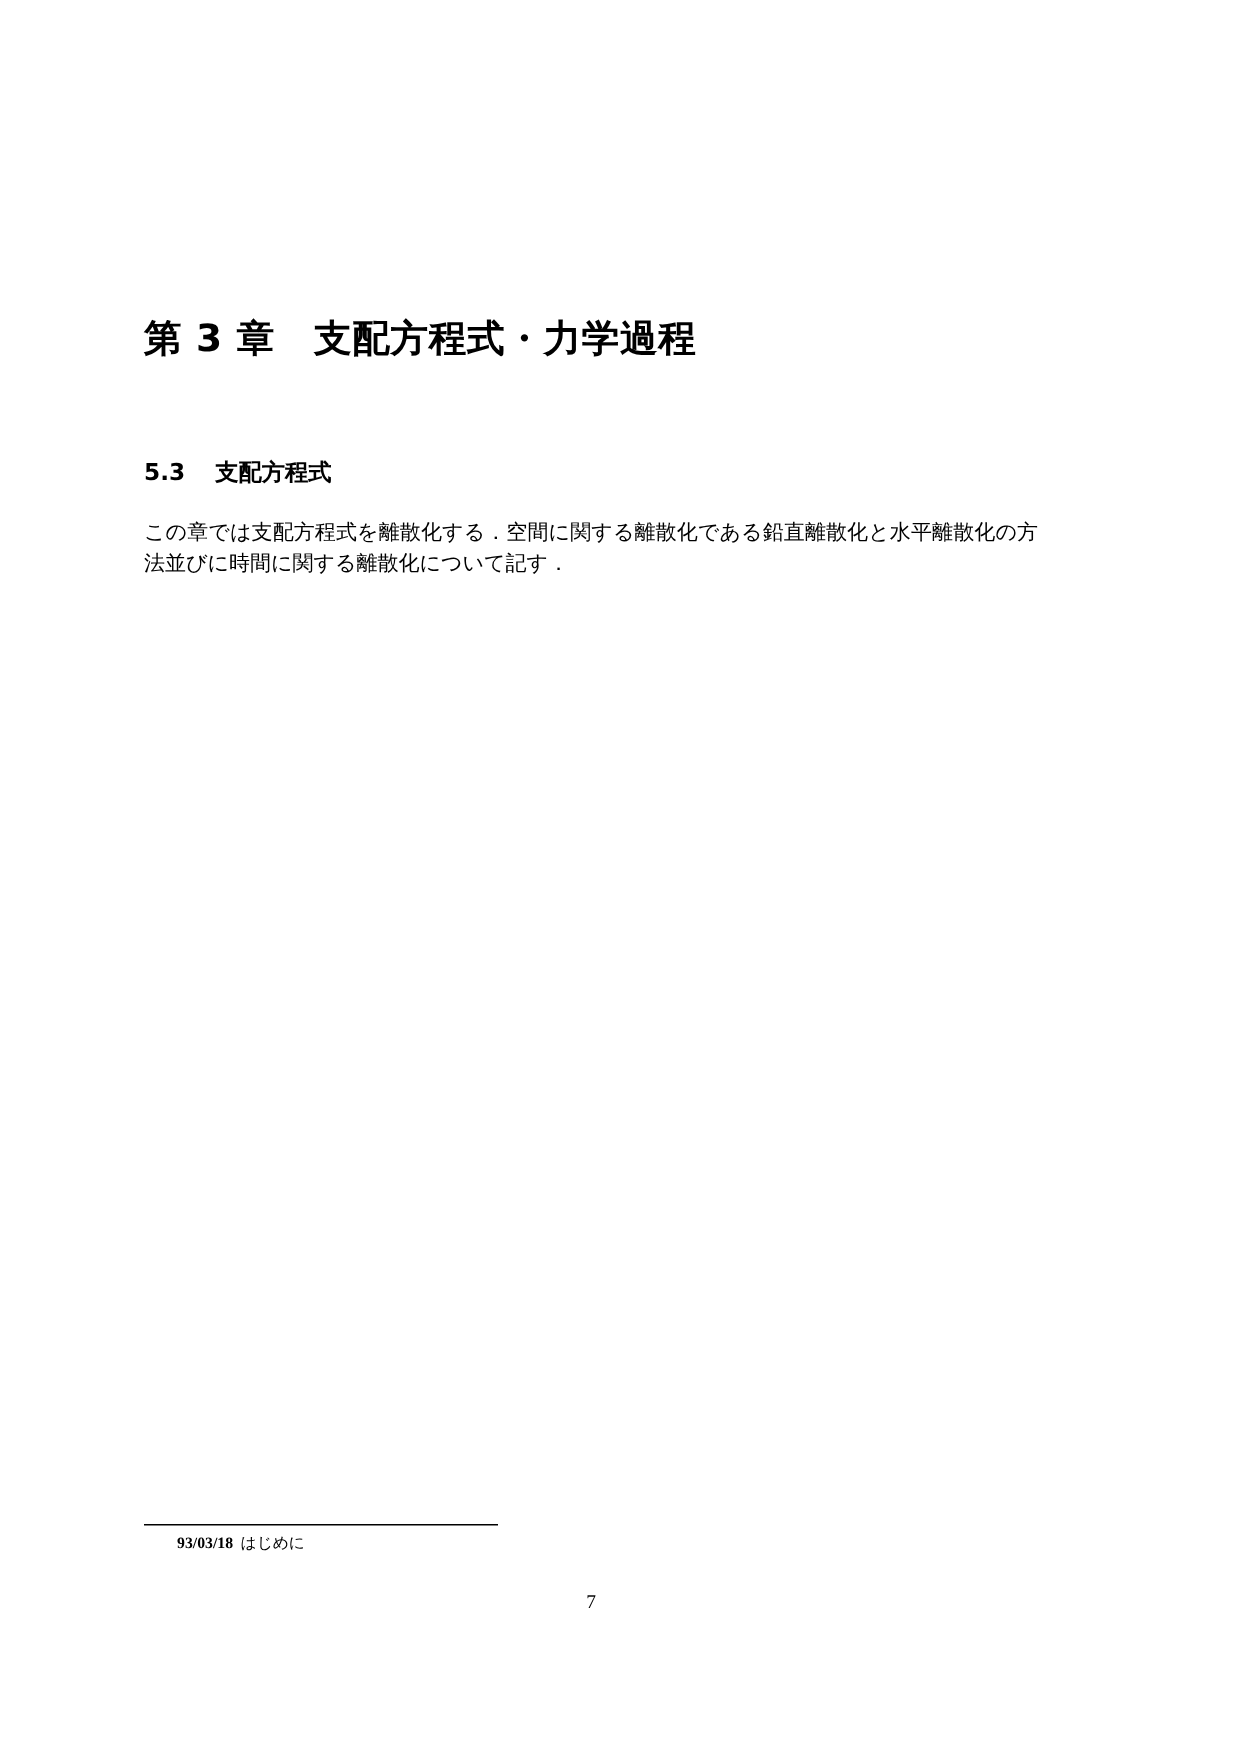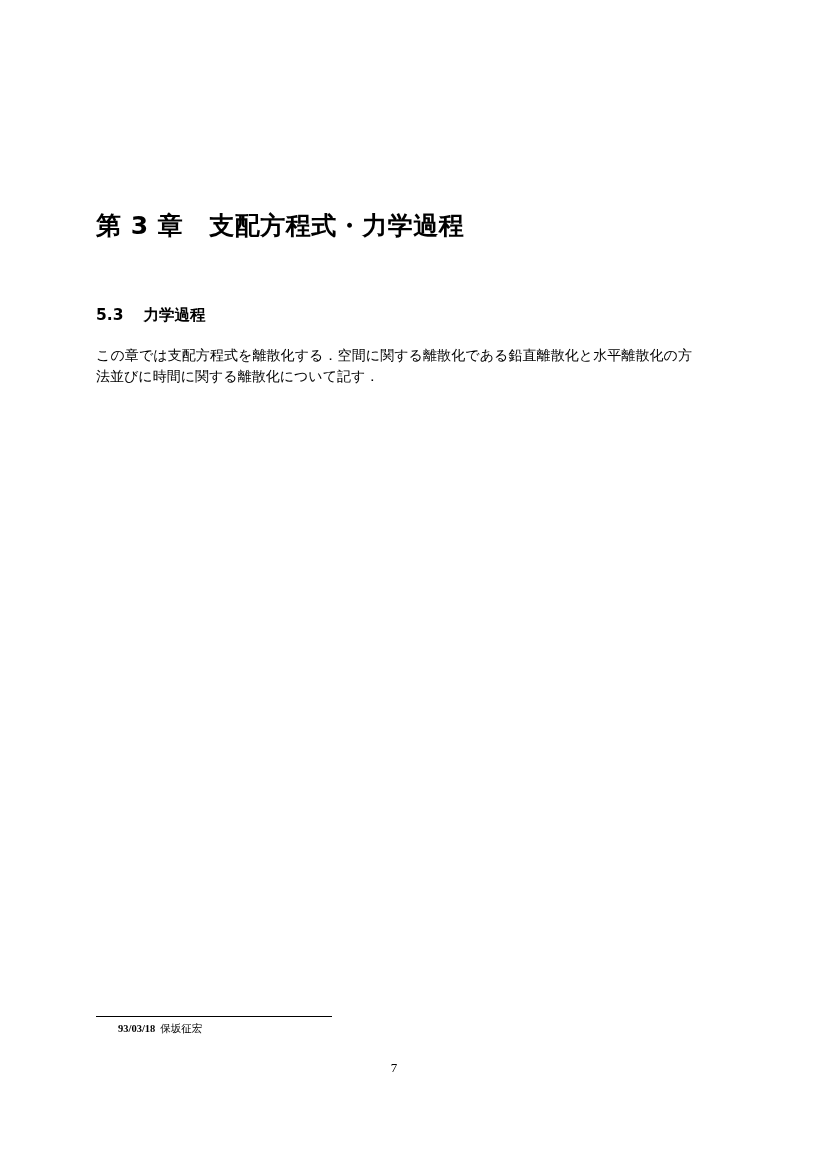--- a/index.html
+++ b/index.html
@@ -110,27 +110,27 @@
 <body>
 
 <div class="page">
   <div class="content">
 
     <h1 class="chapter-heading">
       <span class="chap-num">第 3 章</span><span class="chap-title">支配方程式・力学過程</span>
     </h1>
 
     <h2 class="section-heading">
-      <span class="sec-num">5.3</span><span class="sec-title">力学過程</span>
+      <span class="sec-num">5.3</span><span class="sec-title">支配方程式</span>
     </h2>
 
     <p class="body-paragraph">この章では支配方程式を離散化する．空間に関する離散化である鉛直離散化と水平離散化の方法並びに時間に関する離散化について記す．</p>
 
     <div class="footnote-rule"></div>
 
     <div class="footnote">
-      <span class="fn-date">93/03/18</span><span class="fn-author">保坂征宏</span>
+      <span class="fn-date">93/03/18</span><span class="fn-author">はじめに</span>
     </div>
 
     <div class="page-number">7</div>
 
   </div>
 </div>
 
 </body></html>

